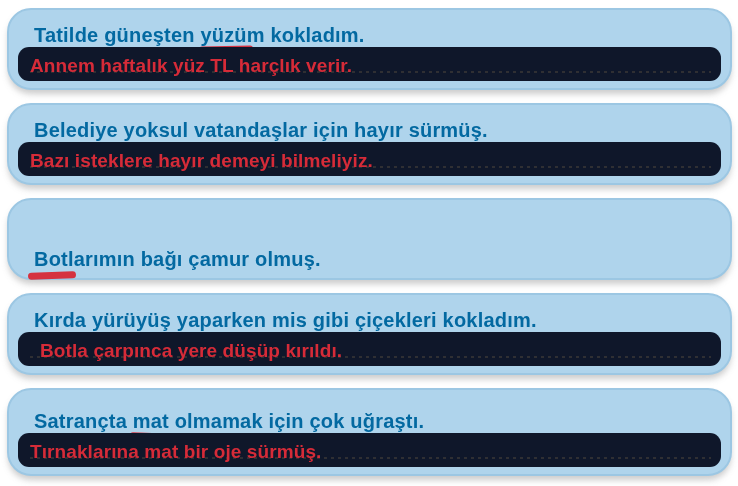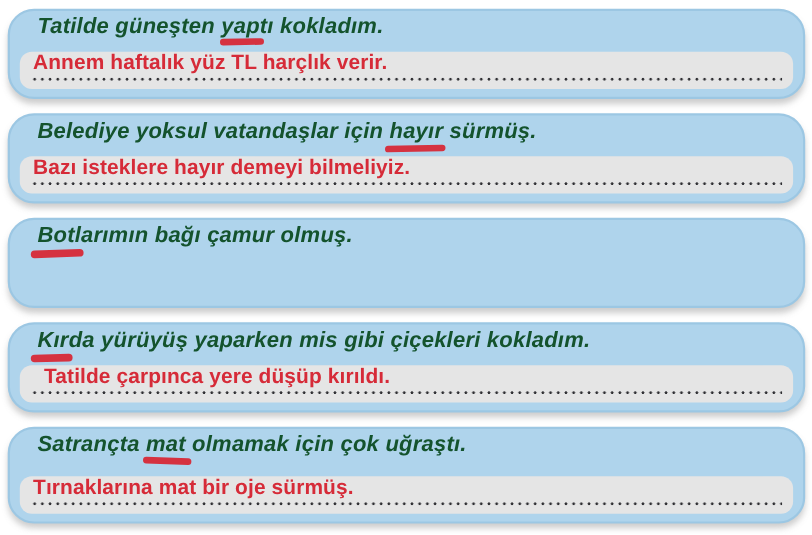--- a/index.html
+++ b/index.html
@@ -27,28 +27,27 @@
     padding: 3px 9px 7px 9px;
     display: flex;
     flex-direction: column;
     justify-content: space-between;
   }
   .worksheet .card:first-child { margin-top: 8px; }
   .card.tall { height: 88px; }
   .sentence {
     flex: 1;
     display: flex;
-    align-items: flex-start;
+    align-items: flex-end;
     padding-left: 16px;
     font-size: 20px;
     font-weight: 600;
     letter-spacing: 0.2px;
-    color: #14532d;
+    color: #0369a1;
     white-space: pre;
-    font-style: italic;
   }
   .marked {
     position: relative;
     display: inline-block;
   }
   .marked::after {
     content: "";
     position: absolute;
     height: 6px;
     border-radius: 4px;
@@ -59,24 +58,24 @@
     transform: rotate(-1deg);
   }
   .m1::after { right: 18%; bottom: -5px; }
   .m2::after { left: -4px; right: -2px; bottom: -7px; transform: rotate(-1.2deg); }
   .m3::after { left: -6px; right: -8px; bottom: -8px; height: 7px; transform: rotate(-2deg); }
   .m4::after { left: -6px; right: -4px; bottom: -8px; height: 7px; transform: rotate(-1.5deg); }
   .m5::after { left: -3px; right: -5px; bottom: -6px; transform: rotate(2deg); }
   .answer-strip {
     position: relative;
     height: 34px;
-    background: #e5e5e5;
+    background: #0f172a;
     border-radius: 11px;
     display: flex;
-    align-items: flex-start;
+    align-items: flex-end;
     padding: 0 12px 3px 12px;
     box-sizing: border-box;
   }
   .answer-text {
     position: relative;
     z-index: 1;
     font-size: 19px;
     font-weight: bold;
     color: #d62b38;
     letter-spacing: 0.1px;
@@ -96,21 +95,21 @@
     background-repeat: repeat-x;
     background-position: 0 50%;
   }
 </style>
 </head>
 <body>
 
 <div class="worksheet">
 
   <div class="card">
-    <div class="sentence"><span>Tatilde güneşten </span><span class="marked m1">yaptı</span><span> kokladım.</span></div>
+    <div class="sentence"><span>Tatilde güneşten </span><span class="marked m1">yüzüm</span><span> kokladım.</span></div>
     <div class="answer-strip">
       <span class="answer-text">Annem haftalık yüz TL harçlık verir.</span>
       <span class="dots"></span>
     </div>
   </div>
 
   <div class="card">
     <div class="sentence"><span>Belediye yoksul vatandaşlar için </span><span class="marked m2">hayır</span><span> sürmüş.</span></div>
     <div class="answer-strip">
       <span class="answer-text">Bazı isteklere hayır demeyi bilmeliyiz.</span>
@@ -118,21 +117,21 @@
     </div>
   </div>
 
   <div class="card">
     <div class="sentence"><span></span><span class="marked m3">Bot</span><span>larımın bağı çamur olmuş.</span></div>
   </div>
 
   <div class="card">
     <div class="sentence"><span></span><span class="marked m4">Kır</span><span>da yürüyüş yaparken mis gibi çiçekleri kokladım.</span></div>
     <div class="answer-strip">
-      <span class="answer-text indent1">Tatilde çarpınca yere düşüp kırıldı.</span>
+      <span class="answer-text indent1">Botla çarpınca yere düşüp kırıldı.</span>
       <span class="dots"></span>
     </div>
   </div>
 
   <div class="card tall">
     <div class="sentence"><span>Satrançta </span><span class="marked m5">mat</span><span> olmamak için çok uğraştı.</span></div>
     <div class="answer-strip">
       <span class="answer-text">Tırnaklarına mat bir oje sürmüş.</span>
       <span class="dots"></span>
     </div>

